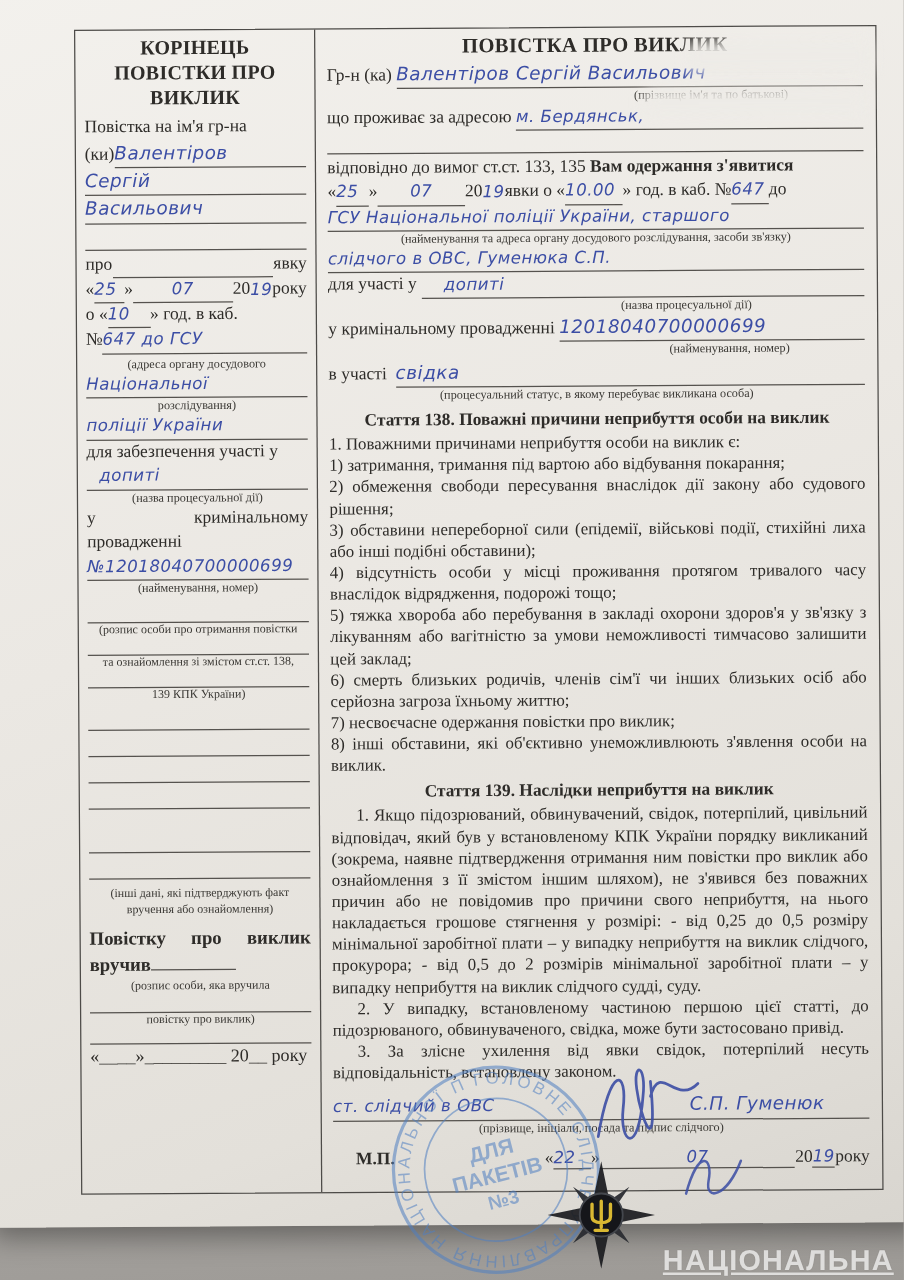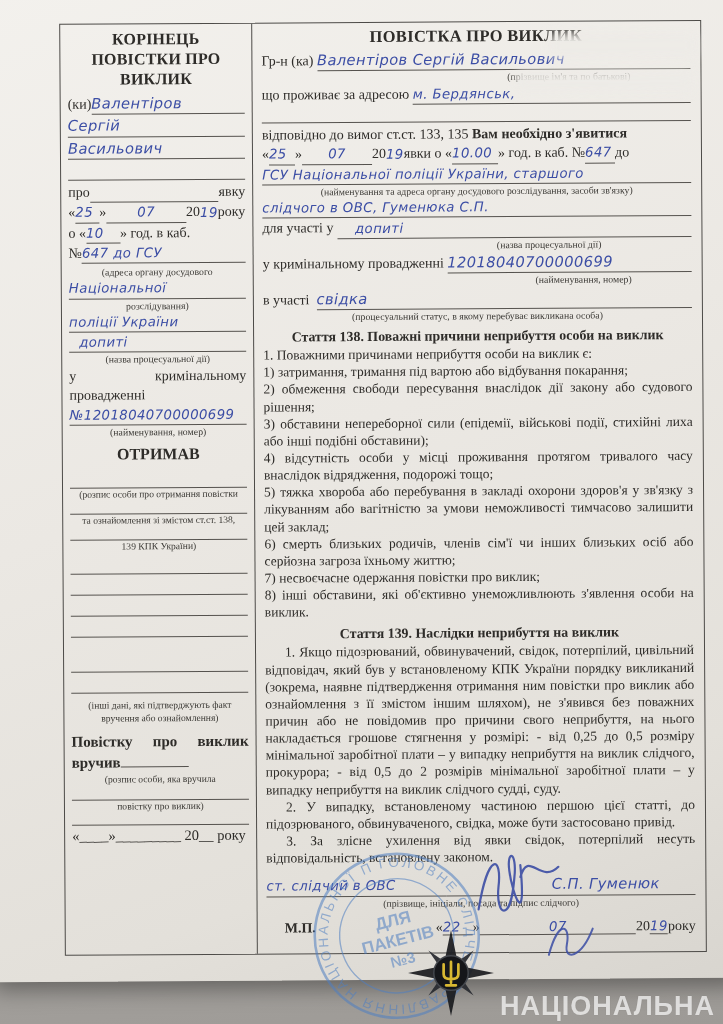--- a/index.html
+++ b/index.html
@@ -35,36 +35,37 @@
   
   .stamp { position:absolute; left:318px; top:862px; width:172px; height:172px; opacity:.55;
            transform:rotate(-14deg); pointer-events:none; }
   
   .sig { position:absolute; left:468px; top:856px; pointer-events:none; opacity:.9; }
   .sig2 { position:absolute; left:548px; top:928px; pointer-events:none; opacity:.85; }
   
   .wm { position:absolute; right:8px; bottom:4px; display:flex; align-items:flex-end; gap:6px; }
   .wm-text { color:rgba(255,255,255,.85); font-family:"Liberation Sans", sans-serif; font-weight:bold;
              text-align:left; line-height:.95; text-shadow:0 0 2px rgba(0,0,0,.08); }
-  .wm-line1 { font-size:27px; letter-spacing:1px; opacity:.8; }
+  .wm-line1 { font-size:23px; letter-spacing:1px; opacity:.8;text-decoration:underline; }
   .wm-line2 { font-size:46px; letter-spacing:2px; }
   .smudge { position:absolute; background:rgba(238,236,231,.92); filter:blur(5px); border-radius:6px; }
   .sm1 { left:562px; top:46px; width:148px; height:26px; }
   .sm2 { left:528px; top:84px; width:178px; height:22px; }
   .mp-row { display:flex; align-items:flex-end; margin-top:10px; }
 </style>
 </head>
 <body>
 
 <div class="photo">
   <div class="paper">
     <div class="doc-table">
 
       <div class="col-left">
         <h2 class="stub-title">КОРІНЕЦЬ ПОВІСТКИ ПРО ВИКЛИК</h2>
+        <div class="just">Повістка на ім'я гр-на</div>
         <div class="row">
           <span class="pr">(ки)</span>
           <span class="u grow hw hw-big">Валентіров</span>
         </div>
         <div class="row">
           <span class="u grow hw hw-big">Сергій</span>
         </div>
         <div class="row">
           <span class="u grow hw hw-big">Васильович</span>
         </div>
@@ -95,30 +96,30 @@
           <span class="u grow hw">647 до ГСУ</span>
         </div>
         <div class="note mt2">(адреса органу досудового</div>
         <div class="row">
           <span class="u grow hw">Національної</span>
         </div>
         <div class="note">розслідування)</div>
         <div class="row">
           <span class="u grow hw">поліції України</span>
         </div>
+        <div class="just">для забезпечення участі у</div>
         <div class="row">
           <span class="u grow hw" style="text-indent:10px">допиті</span>
         </div>
         <div class="note">(назва процесуальної дії)</div>
         <div class="just">у кримінальному провадженні</div>
         <div class="row">
           <span class="u grow hw">№12018040700000699</span>
         </div>
         <div class="note">(найменування, номер)</div>
-        <div class="art-title" style="font-size:16px;margin:6px 0 2px">ОТРИМАВ</div>
         <div class="row">
             <span class="u grow blank"></span>
           </div>
         <div class="note note-l">(розпис особи про отримання повістки</div>
         <div class="row">
             <span class="u grow blank" style="height:13px"></span>
           </div>
         <div class="note note-l">та ознайомлення зі змістом ст.ст. 138,</div>
         <div class="row">
             <span class="u grow blank" style="height:13px"></span>
@@ -169,21 +170,21 @@
         <div class="row">
           <span class="pr">що проживає за адресою</span>
             <span class="pr">&nbsp;</span>
           <span class="u grow hw">м. Бердянськ,</span>
         </div>
         <div class="row">
             <span class="u grow blank" style="height:18px"></span>
           </div>
         <div class="just mt2">
           <span>відповідно до вимог ст.ст. 133, 135</span>
-          <span class="b">Вам необхідно з'явитися</span>
+          <span class="b">Вам одержання з'явитися</span>
         </div>
         <div class="row">
           <span class="pr">«</span>
             <span class="u hw" style="min-width:26px">25</span>
             <span class="pr">»</span>
           <span class="u hw" style="min-width:70px;text-align:center">07</span>
           <span class="pr">20</span>
             <span class="hw">19</span>
           <span class="pr">явки о «</span>
             <span class="u hw" style="min-width:46px">10.00</span>

